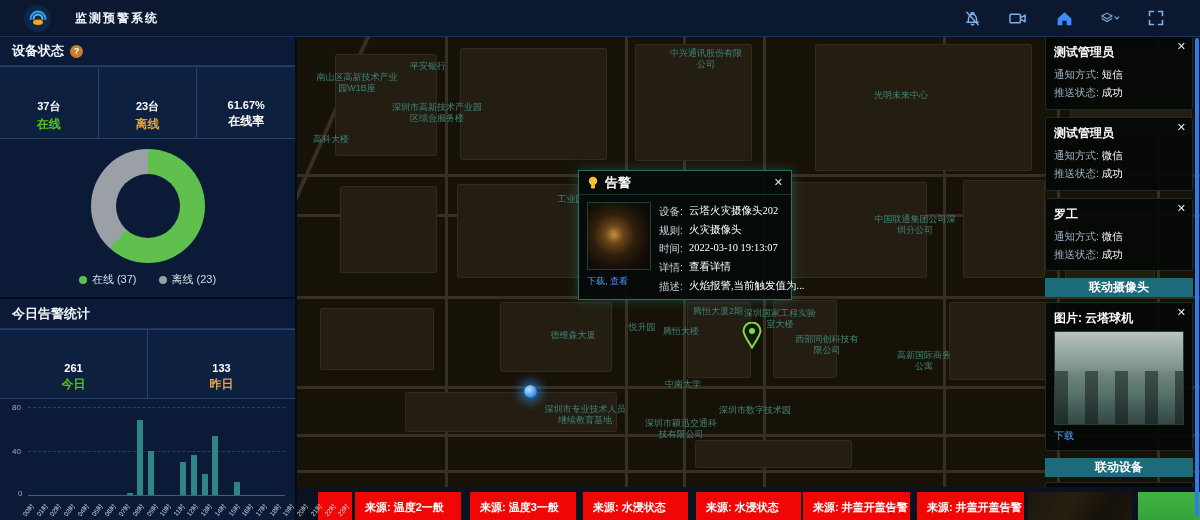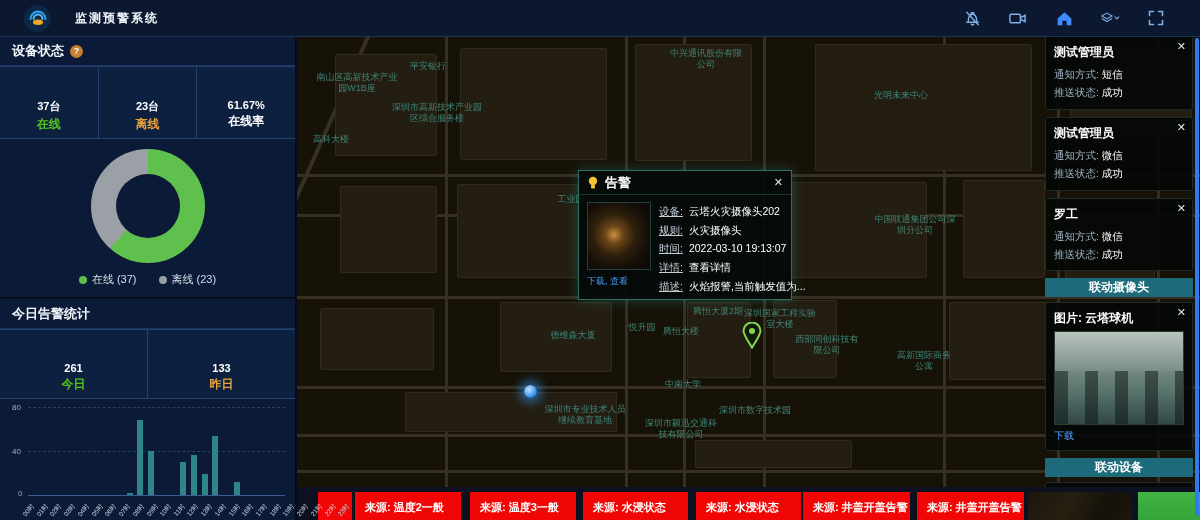--- a/index.html
+++ b/index.html
@@ -68,22 +68,22 @@
          border:1px solid #2d6f63;box-shadow:0 0 12px rgba(45,160,140,.35);z-index:20;}
   .popup-hd{display:flex;align-items:center;gap:6px;height:23px;padding:0 8px;border-bottom:1px solid #17362f;}
   .popup-hd .t{font-size:13px;font-weight:bold;color:#fff;flex:1;}
   .x-btn{color:#dfe7ef;font-size:11px;cursor:pointer;line-height:1;}
   .popup-bd{display:flex;padding:7px 8px 0;gap:8px;}
   .fire-thumb{width:62px;height:66px;border:1px solid #24403a;cursor:pointer;
     background:radial-gradient(circle at 42% 48%,#c99040 0,#6b4618 18%,#2e1f0c 42%,#120d07 72%,#0a0705 100%);}
   .thumb-links{font-size:9px;color:#4d9fff;margin-top:5px;cursor:pointer;}
   .pfields{flex:1;font-size:10.5px;line-height:1.78;}
   .pfields .row{display:flex;gap:6px;white-space:nowrap;}
-  .pfields .lab{color:#c2cfd8;text-decoration:underline;}
-  .pfields .val{color:#fff;}
+  .pfields .lab{color:#c2cfd8;}
+  .pfields .val{color:#fff;font-family:Liberation Serif, serif;}
   .link{color:#4d9fff;cursor:pointer;}
   
   .rp{position:absolute;left:1045px;top:36px;width:148px;height:456px;z-index:30;}
   .card{position:relative;background:rgba(3,8,6,.9);border:1px solid #1d2a26;border-radius:2px;
         padding:5px 8px 7px;margin-bottom:7px;}
   .card .x-btn{position:absolute;top:4px;right:6px;}
   .card .ttl{font-size:12px;font-weight:bold;color:#fff;margin:2px 0 4px;}
   .card .row{font-size:10.5px;line-height:1.75;white-space:nowrap;}
   .card .lab{color:#9db0c0;}
   .card .val{color:#fff;}

